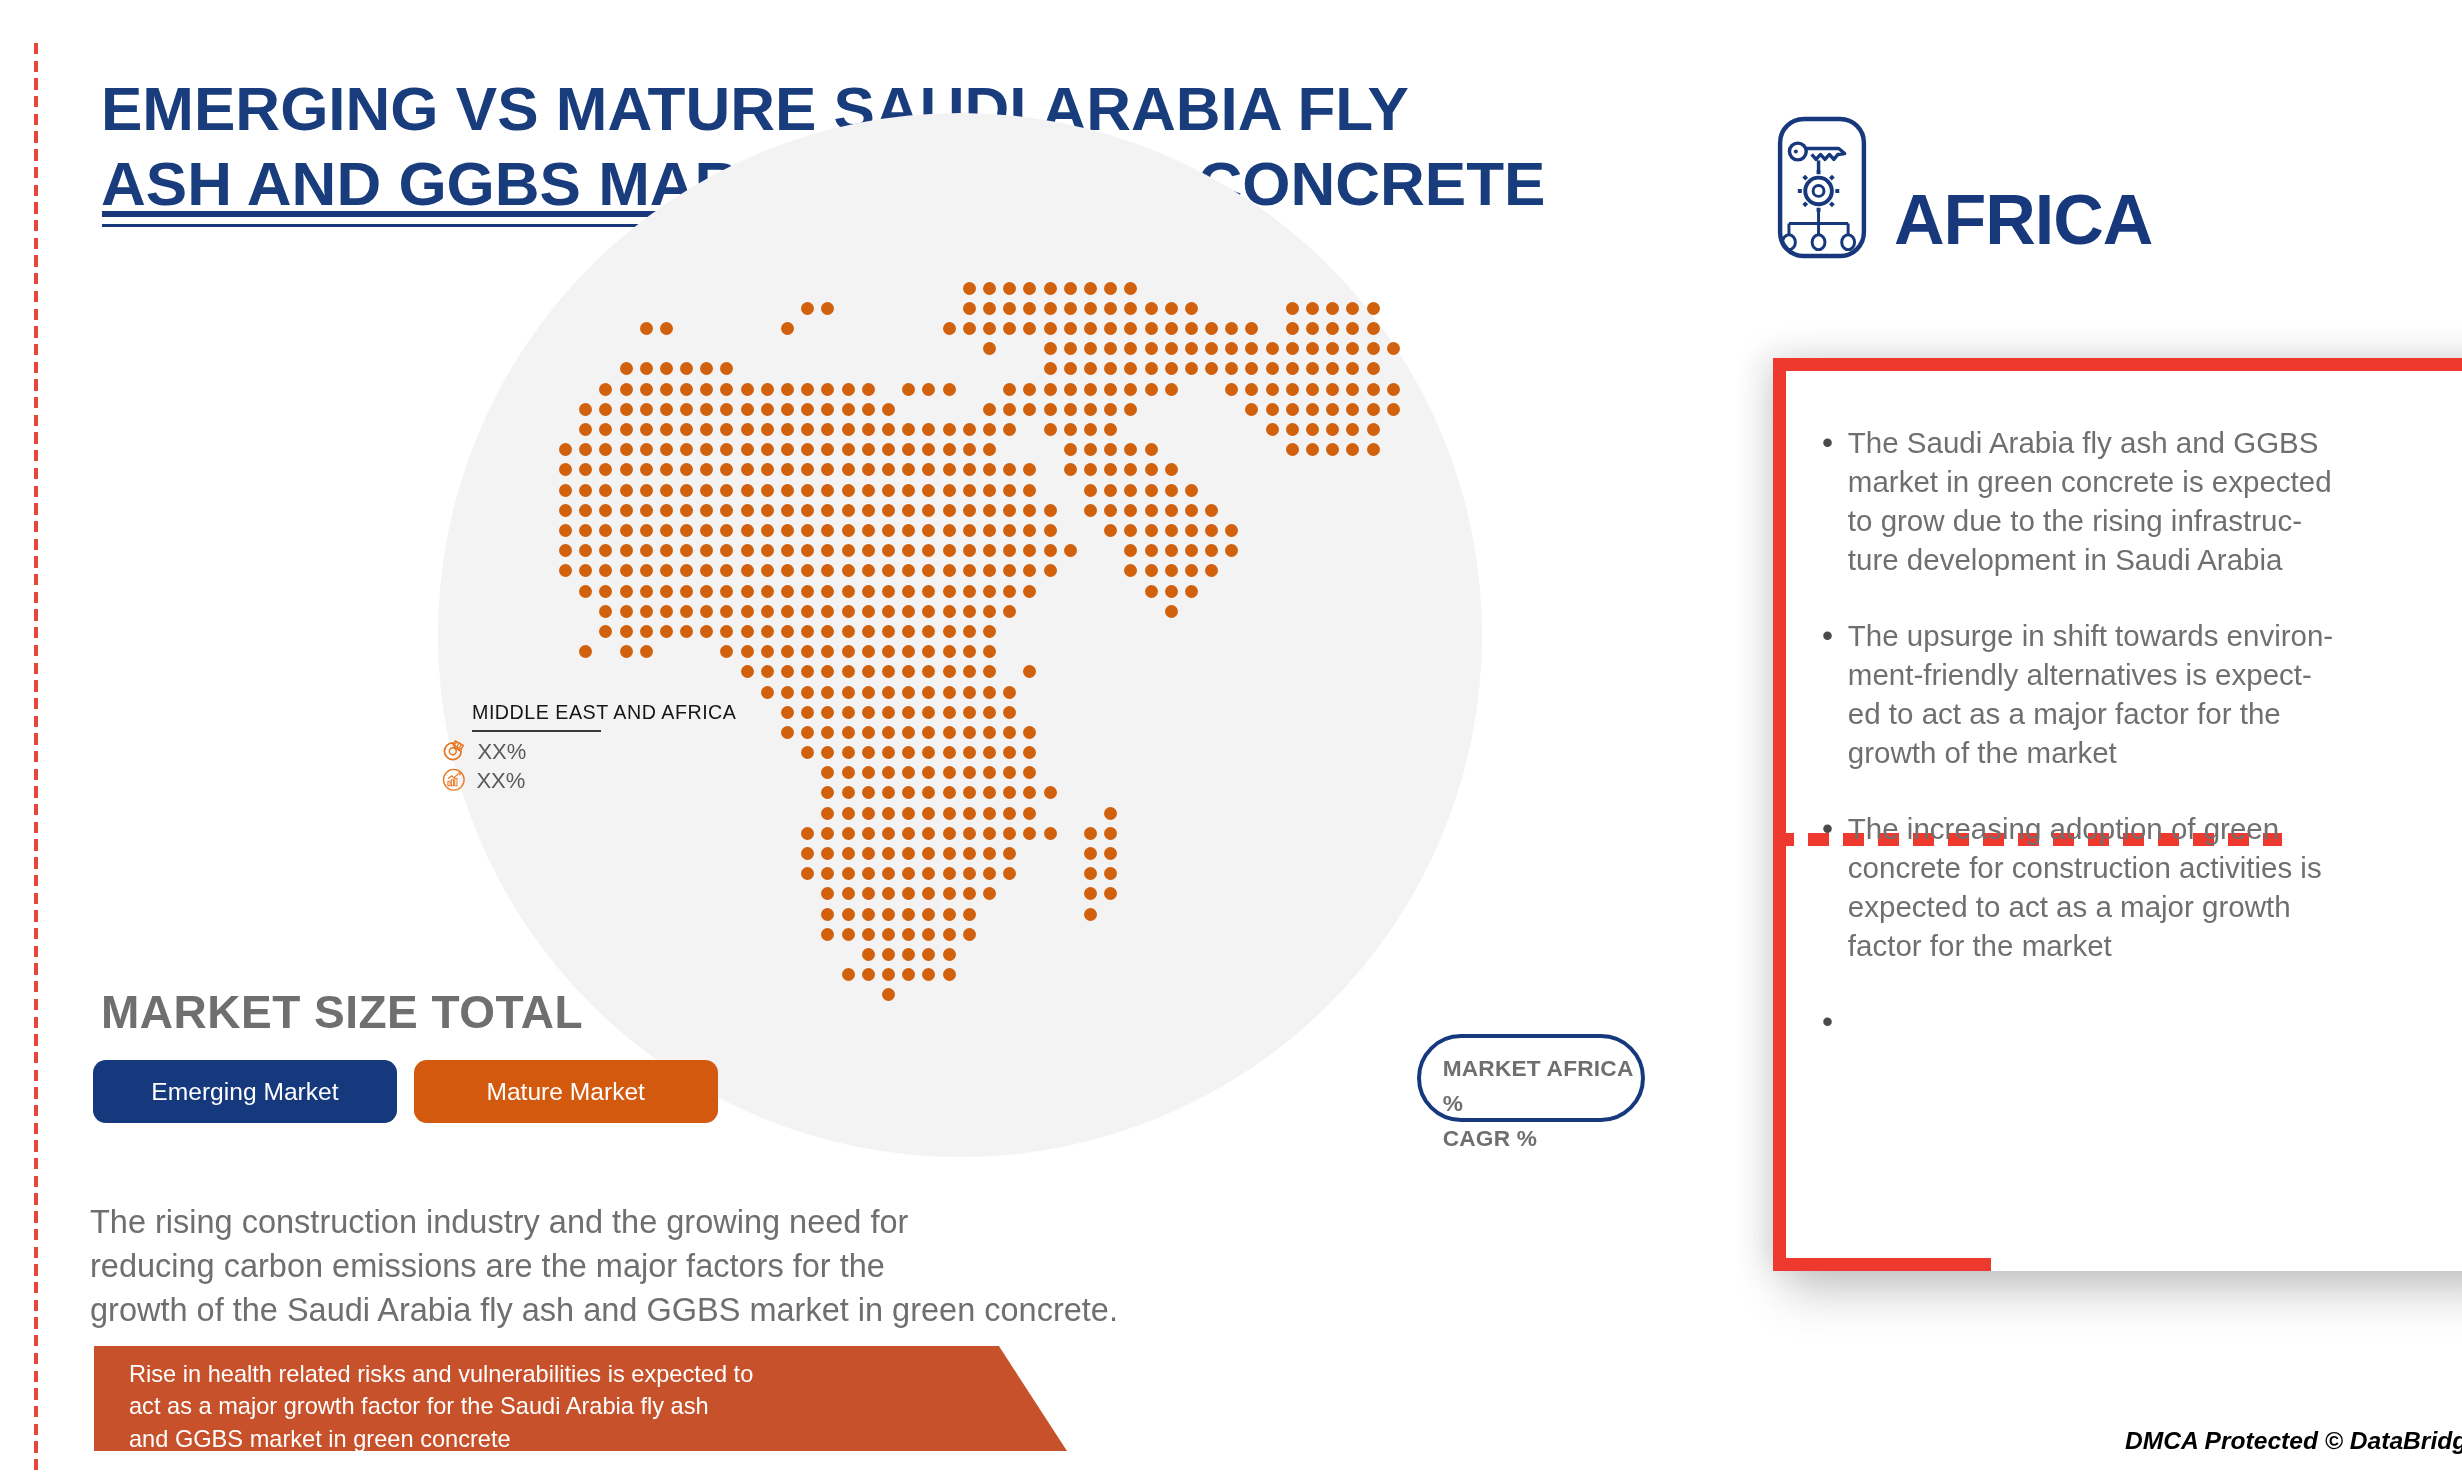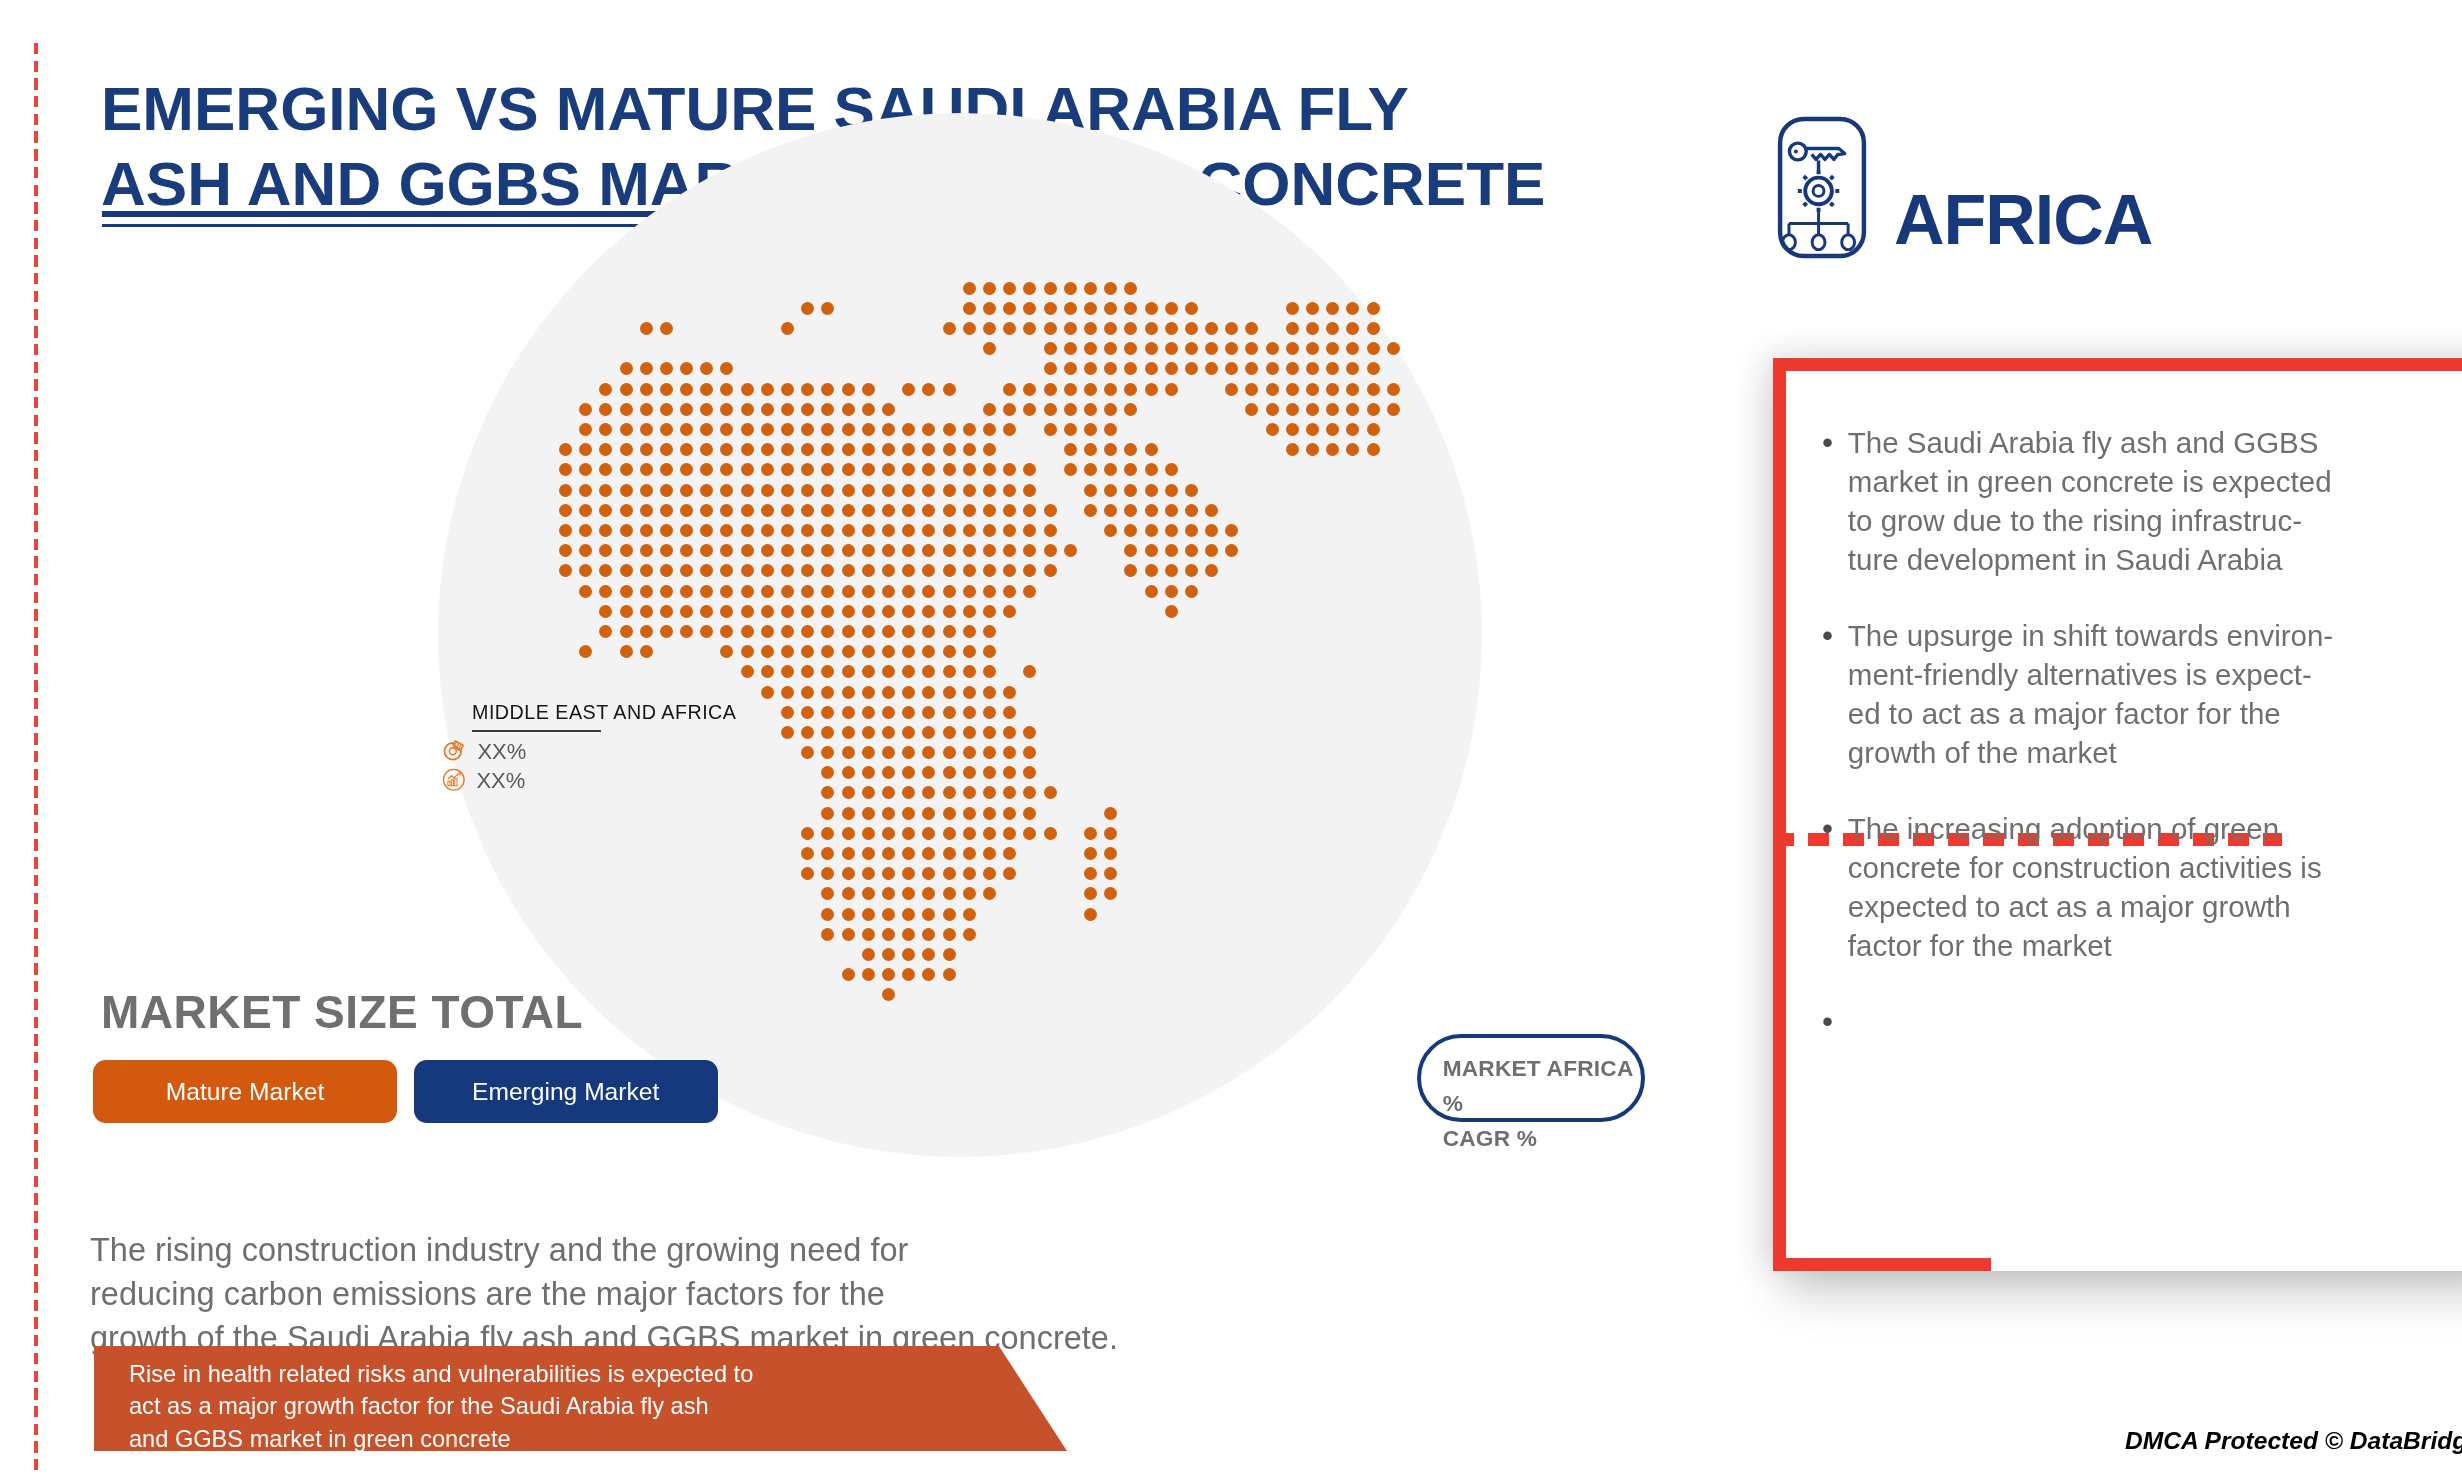--- a/index.html
+++ b/index.html
@@ -29,21 +29,21 @@
   
   .ms-heading{position:absolute;left:101px;top:985px;font-size:46px;font-weight:700;color:#6F6F6F;letter-spacing:0.5px;margin:0;}
   #ms-buttons{position:absolute;left:93px;top:1060px;display:flex;gap:16.7px;}
   .ms-btn{width:304px;height:63px;border-radius:12.8px;color:#fff;font-size:24.6px;
     display:flex;align-items:center;justify-content:center;}
   
   .badge{position:absolute;left:1417px;top:1034px;width:228px;height:88px;background:#fff;
     border:4.9px solid #16397E;border-radius:49px;box-sizing:border-box;padding:12.8px 0 0 21.7px;}
   .badge div{font-size:22.7px;font-weight:700;color:#6F6F6F;line-height:35px;letter-spacing:0.2px;}
   
-  .summary{position:absolute;left:90px;top:1228px;margin:0;font-size:32.5px;line-height:44px;
+  .summary{position:absolute;left:90px;top:1200px;margin:0;font-size:32.5px;line-height:44px;
     color:#6F6F6F;white-space:pre-line;}
   
   .banner{position:absolute;left:94px;top:1346px;width:973px;height:105px;background:#C7512B;
     clip-path:polygon(0 0,93% 0,100% 100%,0 100%);color:#fff;font-size:23.6px;line-height:32.5px;
     padding:11.8px 0 0 35px;box-sizing:border-box;white-space:pre-line;}
   
   .kif-icon{position:absolute;left:1777px;top:116px;}
   .kif-title{position:absolute;left:1894px;top:118px;margin:0;font-size:70px;line-height:68px;
     font-weight:700;color:#17397C;letter-spacing:-1px;}
   .red-box{position:absolute;left:1773px;top:358px;width:727px;height:913px;background:#fff;
@@ -775,22 +775,22 @@
         <rect x="26" y="21" width="4.5" height="15" stroke="#E8741E" stroke-width="2" fill="none"></rect>
         <path d="M12 22 l8 -6 4 4 9 -8" stroke="#E8741E" stroke-width="2.4" fill="none"></path>
         <path d="M33 10 l4 1 -1 4" stroke="#E8741E" stroke-width="2.4" fill="none"></path>
       </svg>
     </span>
     <span class="val">XX%</span>
   </div>
 
   <h2 class="ms-heading">MARKET SIZE TOTAL</h2>
   <div id="ms-buttons">
+      <div class="ms-btn" style="background: rgb(22, 57, 126);">Emerging Market</div>
       <div class="ms-btn" style="background: rgb(210, 89, 14);">Mature Market</div>
-      <div class="ms-btn" style="background: rgb(22, 57, 126);">Emerging Market</div>
     </div>
 
   <div class="badge">
     <div>MARKET AFRICA %</div>
     <div>CAGR %</div>
   </div>
 
   <p class="summary">The rising construction industry and the growing need for
 reducing carbon emissions are the major factors for the
 growth of the Saudi Arabia fly ash and GGBS market in green concrete.</p>

